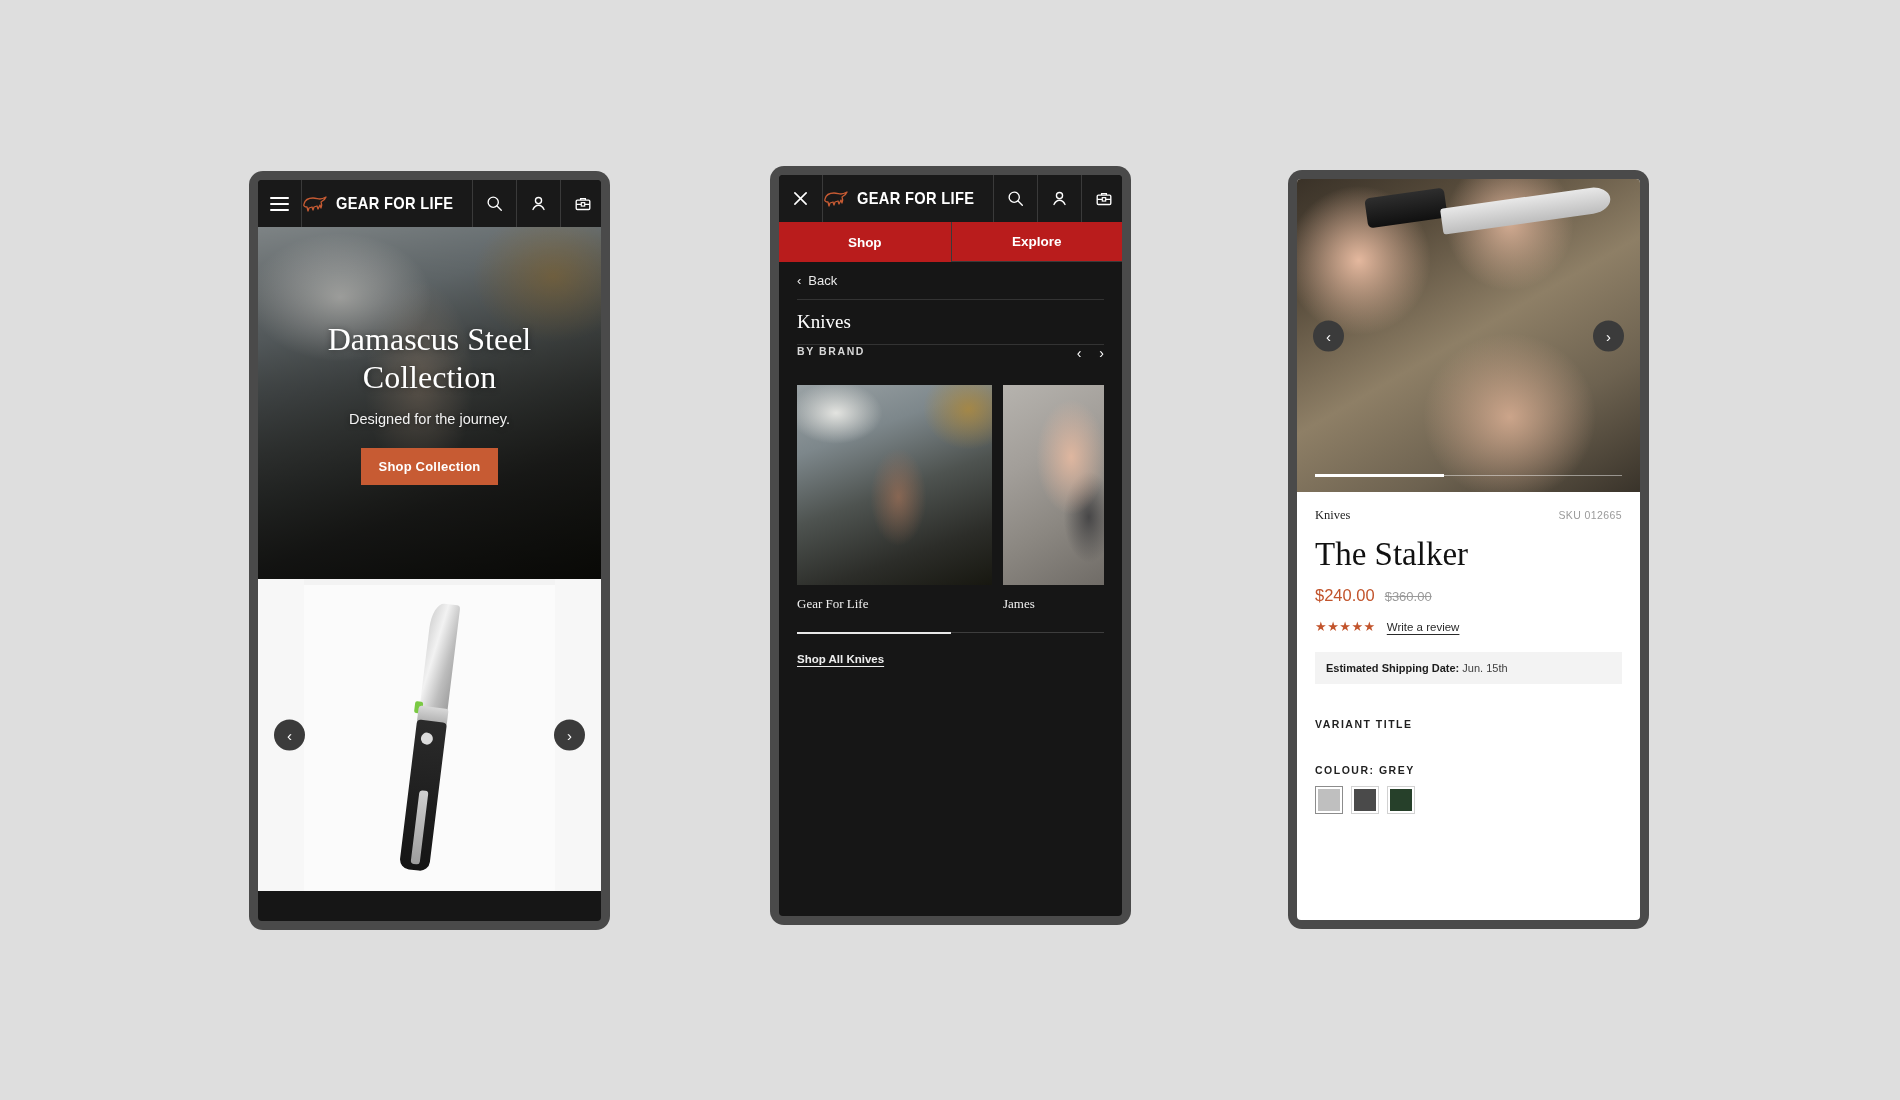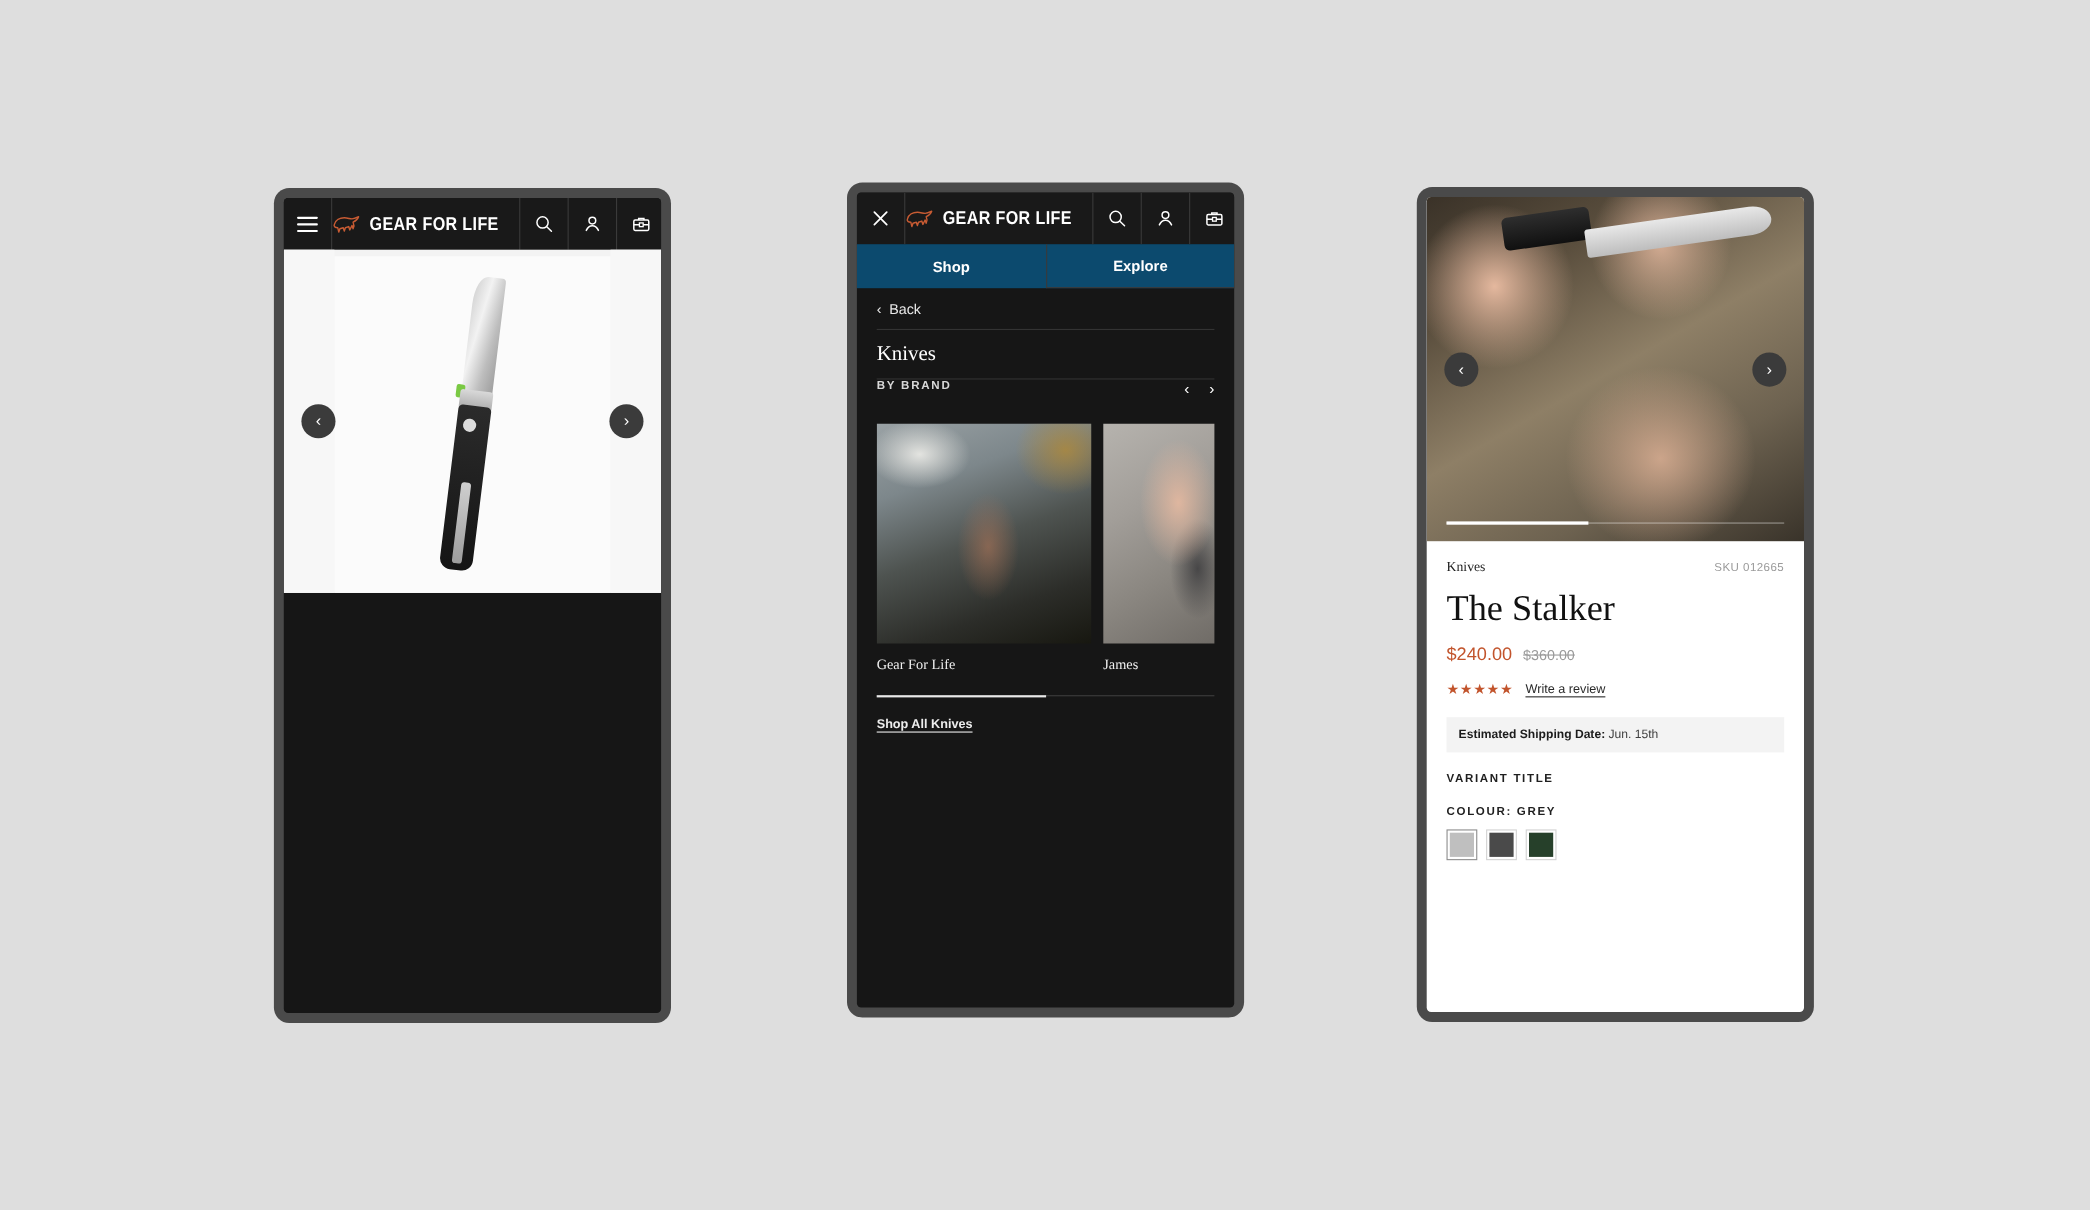--- a/index.html
+++ b/index.html
@@ -90,21 +90,21 @@
   .knife .green { position: absolute; top: 100px; left: 4px; width: 8px; height: 12px; background: #7ac943; border-radius: 2px; }
   .circ-arrow {
     position: absolute; top: 50%; transform: translateY(-50%);
     width: 31px; height: 31px; border-radius: 50%; background: #3b3b3b; color: #fff;
     display: flex; align-items: center; justify-content: center; font-size: 15px; cursor: pointer; z-index: 4;
   }
   .circ-arrow.left { left: 16px; }
   .circ-arrow.right { right: 16px; }
 
   
-  .tabs { display: flex; height: 40px; background: #0c4a6e; }
+  .tabs { display: flex; height: 40px; background: #b91c1c; }
   .tab {
     flex: 1 1 50%; display: flex; align-items: center; justify-content: center;
     color: #fff; font-size: 13.5px; font-weight: 700; cursor: pointer;
   }
   .tab.inactive { border: 1px solid #3a3a3a; border-top: none; border-right: none; }
   .menu-body { padding: 0 18px; }
   .menu-row {
     display: flex; align-items: center; gap: 7px; color: #e9e9e9;
     font-size: 13px; height: 38px; border-bottom: 1px solid #333; cursor: pointer;
   }
@@ -166,21 +166,21 @@
   .pdp-sku { font-size: 10.5px; color: #9a9a9a; letter-spacing: .4px; }
   .pdp-title { font-family: "Liberation Serif", serif; font-size: 33px; color: #111; margin-top: 13px; font-weight: 400; }
   .pdp-prices { margin-top: 13px; display: flex; align-items: baseline; gap: 10px; }
   .price-now { color: #c2542c; font-size: 16.5px; font-weight: 400; }
   .price-was { color: #9a9a9a; font-size: 13px; text-decoration: line-through; }
   .pdp-rating { margin-top: 14px; display: flex; align-items: center; gap: 11px; }
   .stars { color: #c2542c; font-size: 13px; letter-spacing: .5px; }
   .review-link { font-size: 11.5px; color: #2a2a2a; text-decoration: underline; text-underline-offset: 3px; cursor: pointer; }
   .ship-box { margin-top: 18px; background: #f3f3f3; padding: 10px 11px; font-size: 11px; color: #404040; }
   .ship-box b { color: #1c1c1c; }
-  .field-label { margin-top: 18px; font-size: 10.5px; letter-spacing: 1.5px; font-weight: 700; color: #1f1f1f; }
+  .field-label { margin-top: 34px; font-size: 10.5px; letter-spacing: 1.5px; font-weight: 700; color: #1f1f1f; }
   .select-box {
     margin-top: 9px; height: 34px; border: 1px solid #d5d5d5; background: #fff;
     display: flex; align-items: center; justify-content: space-between;
     padding: 0 12px; cursor: pointer;
   }
   .select-box .ph { color: #a2a2a2; font-size: 12.5px; }
   .swatches { margin-top: 10px; display: flex; gap: 8px; }
   .swatch { width: 28px; height: 28px; border: 1px solid #d2d2d2; padding: 2px; cursor: pointer; }
   .swatch.sel { border-color: #8c8c8c; }
   .swatch i { display: block; width: 100%; height: 100%; }
@@ -222,20 +222,29 @@
         <div class="nav-cell">
           <svg class="ic" width="18" height="17" viewBox="0 0 20 20">
             <rect x="2" y="6" width="16" height="11" rx="1.4" fill="none" stroke="#fff" stroke-width="1.6"></rect>
             <path d="M7.2 6V4.2h5.6V6" fill="none" stroke="#fff" stroke-width="1.6"></path>
             <line x1="2" y1="11" x2="18" y2="11" stroke="#fff" stroke-width="1.6"></line>
             <rect x="8" y="9" width="4" height="4" fill="#191919" stroke="#fff" stroke-width="1.4"></rect>
           </svg>
         </div>
       </div>
 
+      <div class="hero">
+        <div class="hero-photo"></div>
+        <div class="hero-shade"></div>
+        <div class="hero-inner">
+          <div class="hero-title">Damascus Steel Collection</div>
+          <div class="hero-sub">Designed for the journey.</div>
+          <button class="btn-primary">Shop Collection</button>
+        </div>
+      </div>
 
       <div class="pcar">
         <div class="pcar-side"></div>
         <div class="pcar-main">
           <div class="knife">
             <span class="blade"></span>
               <span class="green"></span>
               <span class="bolster"></span>
             <span class="handle"></span>
               <span class="pivot"></span>

